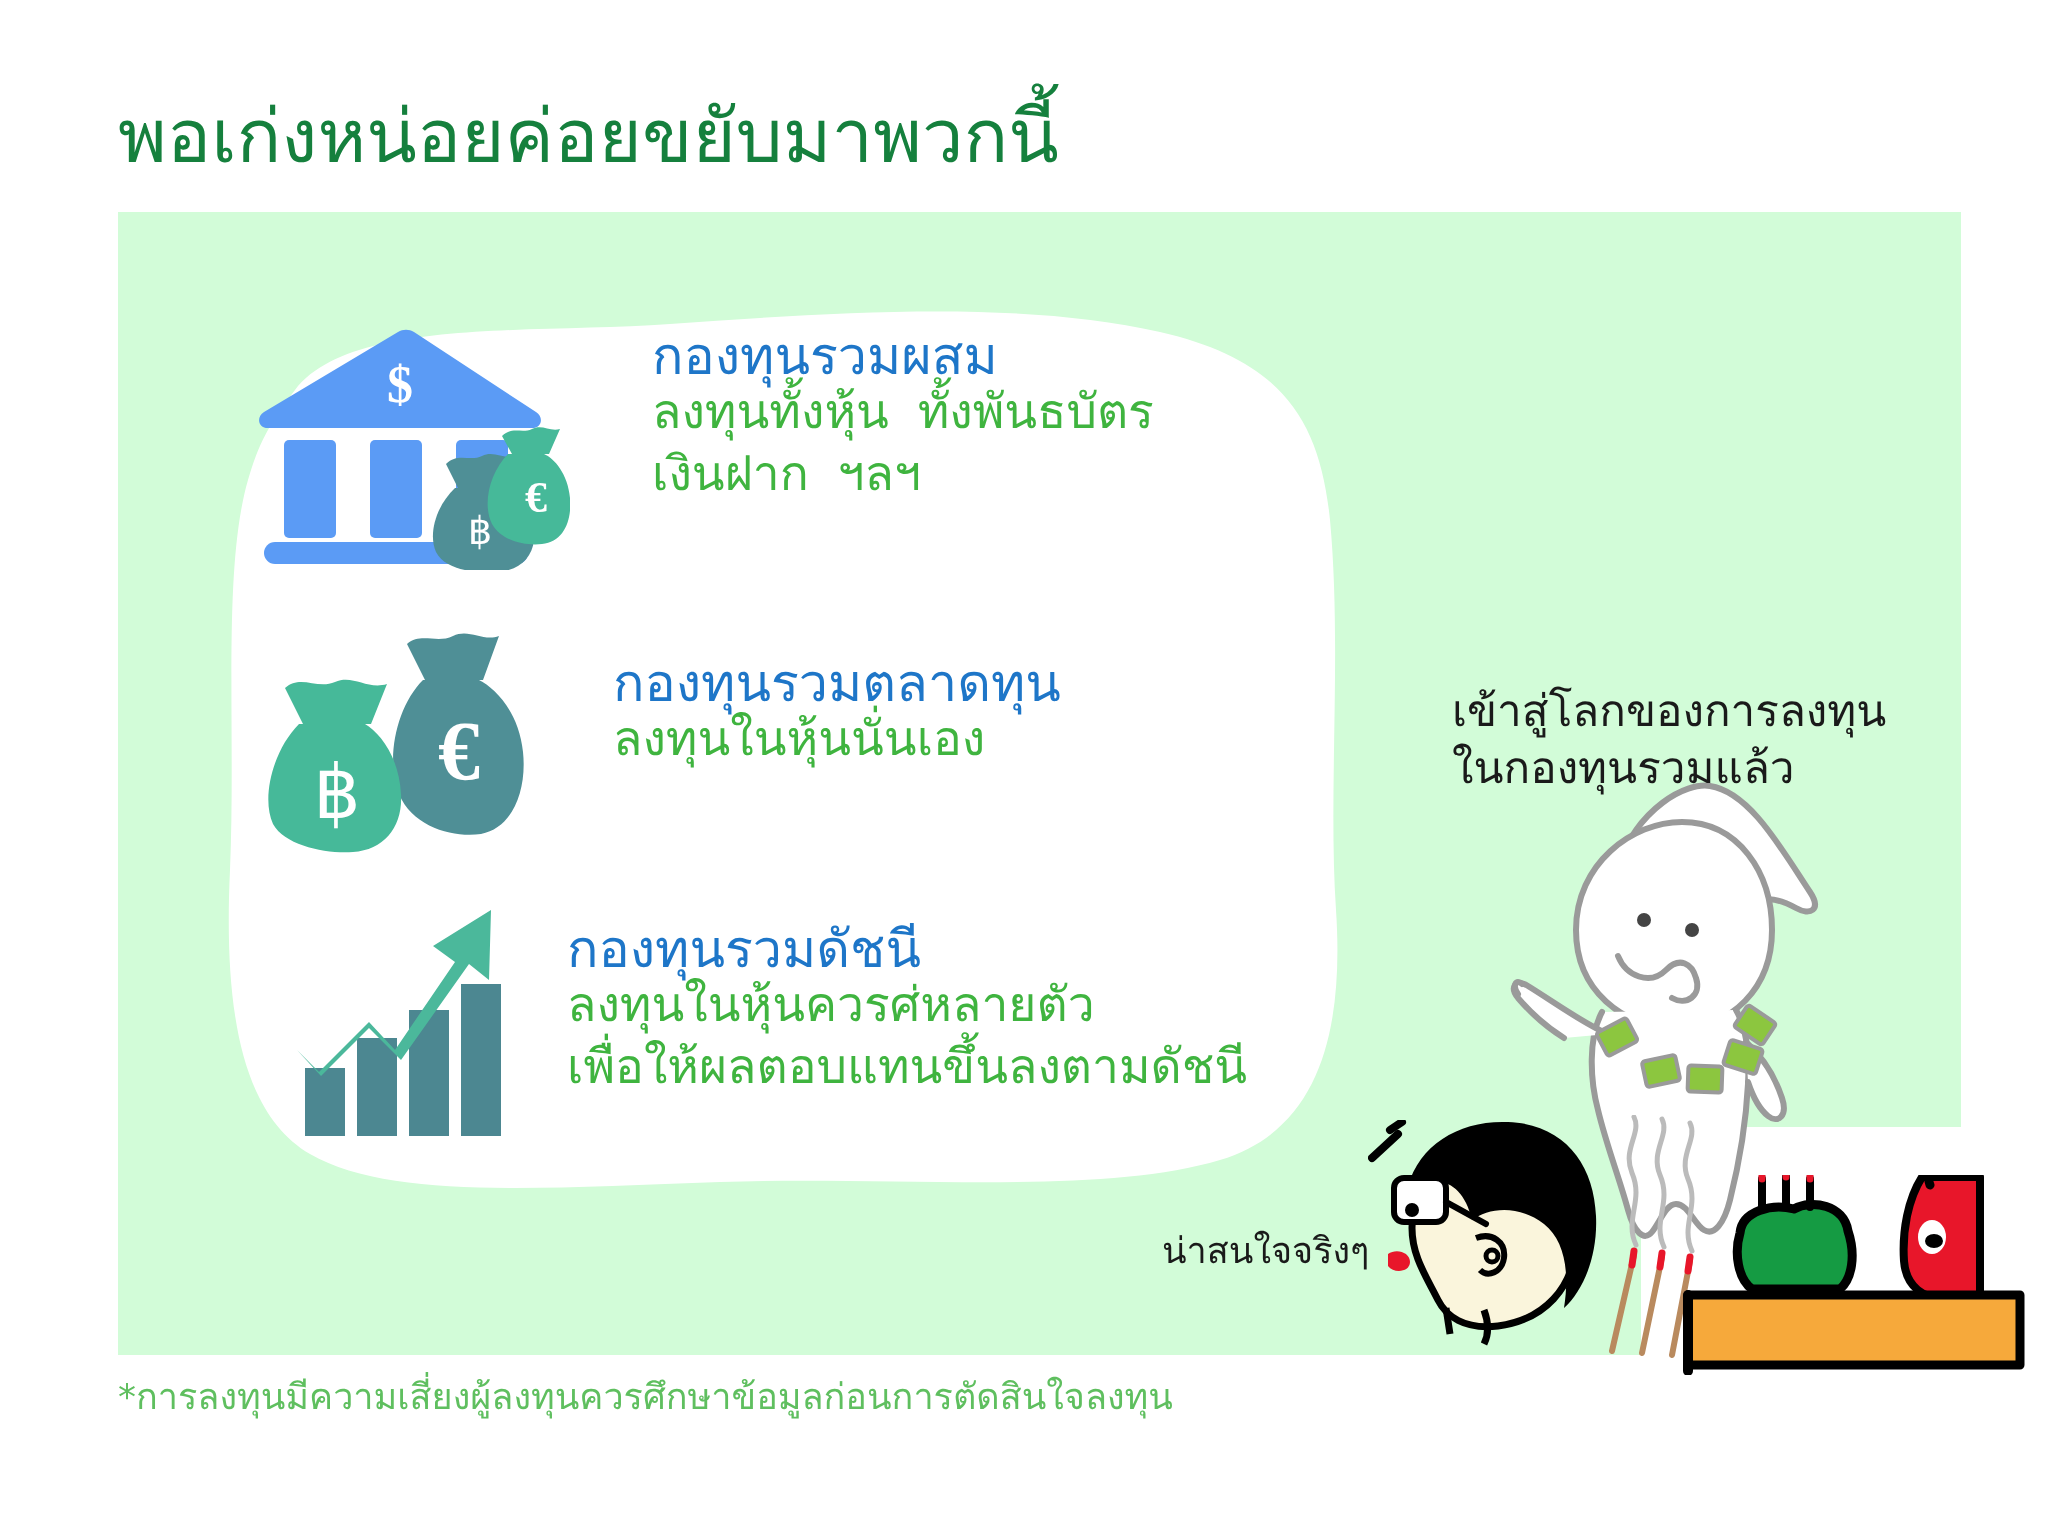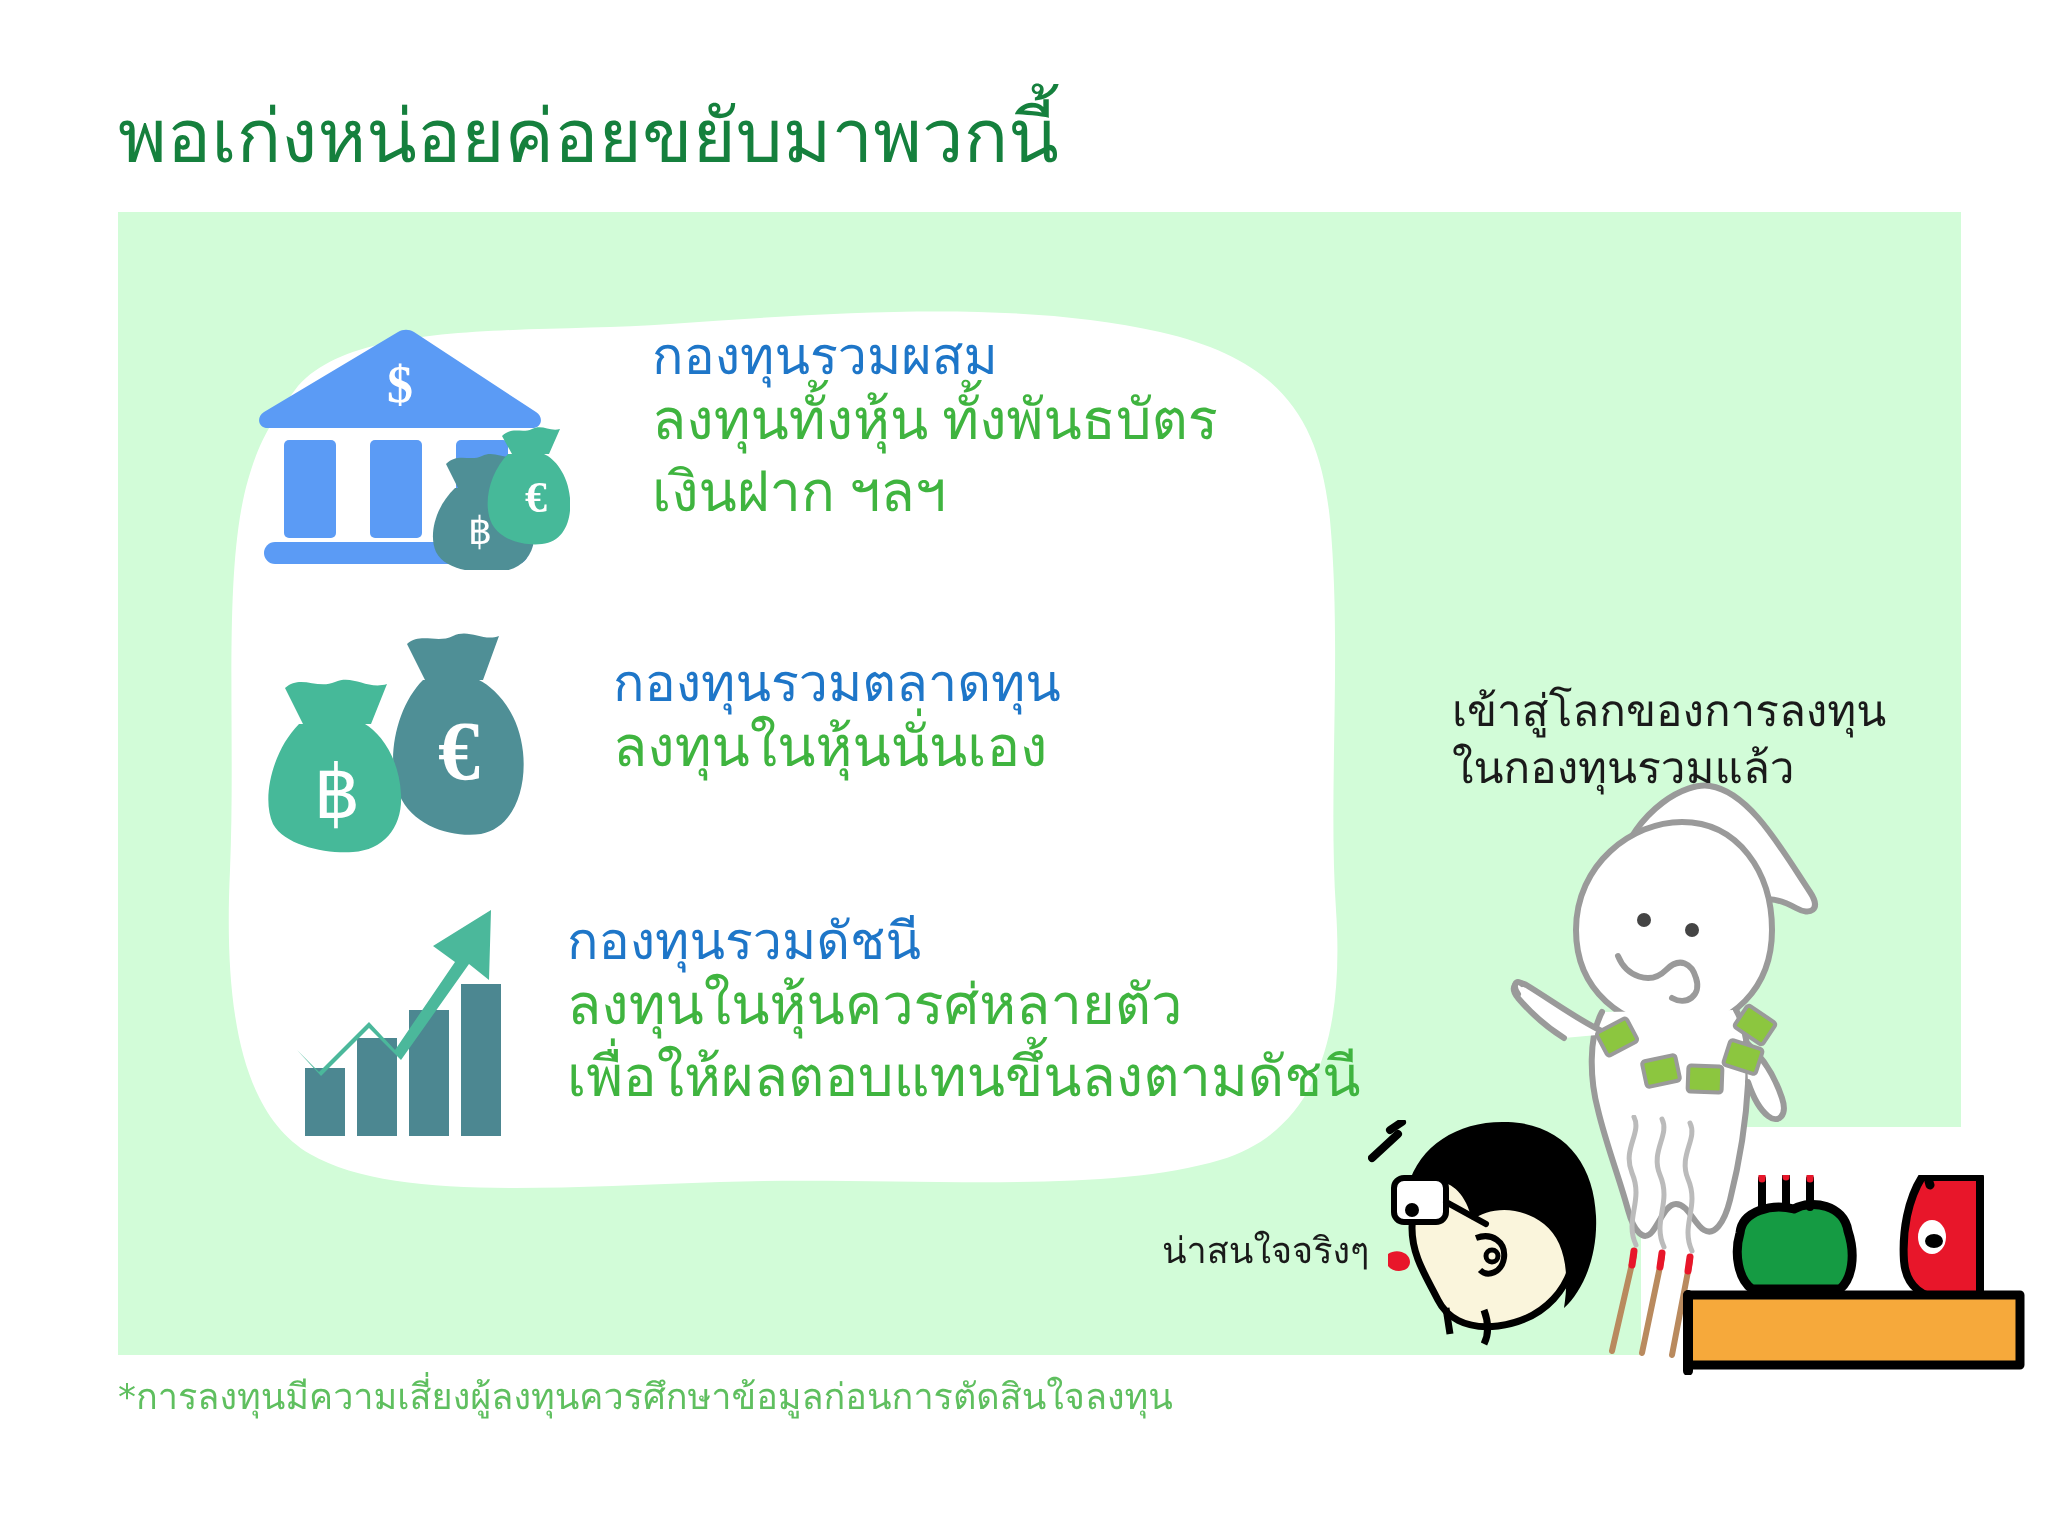--- a/index.html
+++ b/index.html
@@ -74,32 +74,32 @@
   }
   .fund-title {
     color: #1E76C8;
     font-size: 52px;
     line-height: 1.12;
     white-space: nowrap;
     font-family: "DejaVu Sans", "Liberation Sans", sans-serif;
   }
   .fund-desc {
     color: #3FB43F;
-    font-size: 56px;
+    font-size: 48px;
     line-height: 1.28;
     white-space: nowrap;
-    font-family: Liberation Serif, serif;
+    font-family: Liberation Mono, monospace;
   }
 
   #row-mixed  { left: 250px; top: 320px; }
   #row-mixed .fund-text { margin-left: 82px; margin-top: 7px; }
   #row-equity { left: 255px; top: 630px; }
   #row-equity .fund-text { margin-left: 78px; margin-top: 24px; justify-content: center; }
   #row-index  { left: 295px; top: 900px; }
-  #row-index .fund-text { margin-left: 42px; margin-top: 12px; }
+  #row-index .fund-text { margin-left: 42px; margin-top: 20px; }
 
   
   .ghost-caption {
     position: absolute;
     left: 1452px;
     top: 682px;
     z-index: 6;
     color: #1a1a1a;
     font-size: 44px;
     line-height: 1.30;

